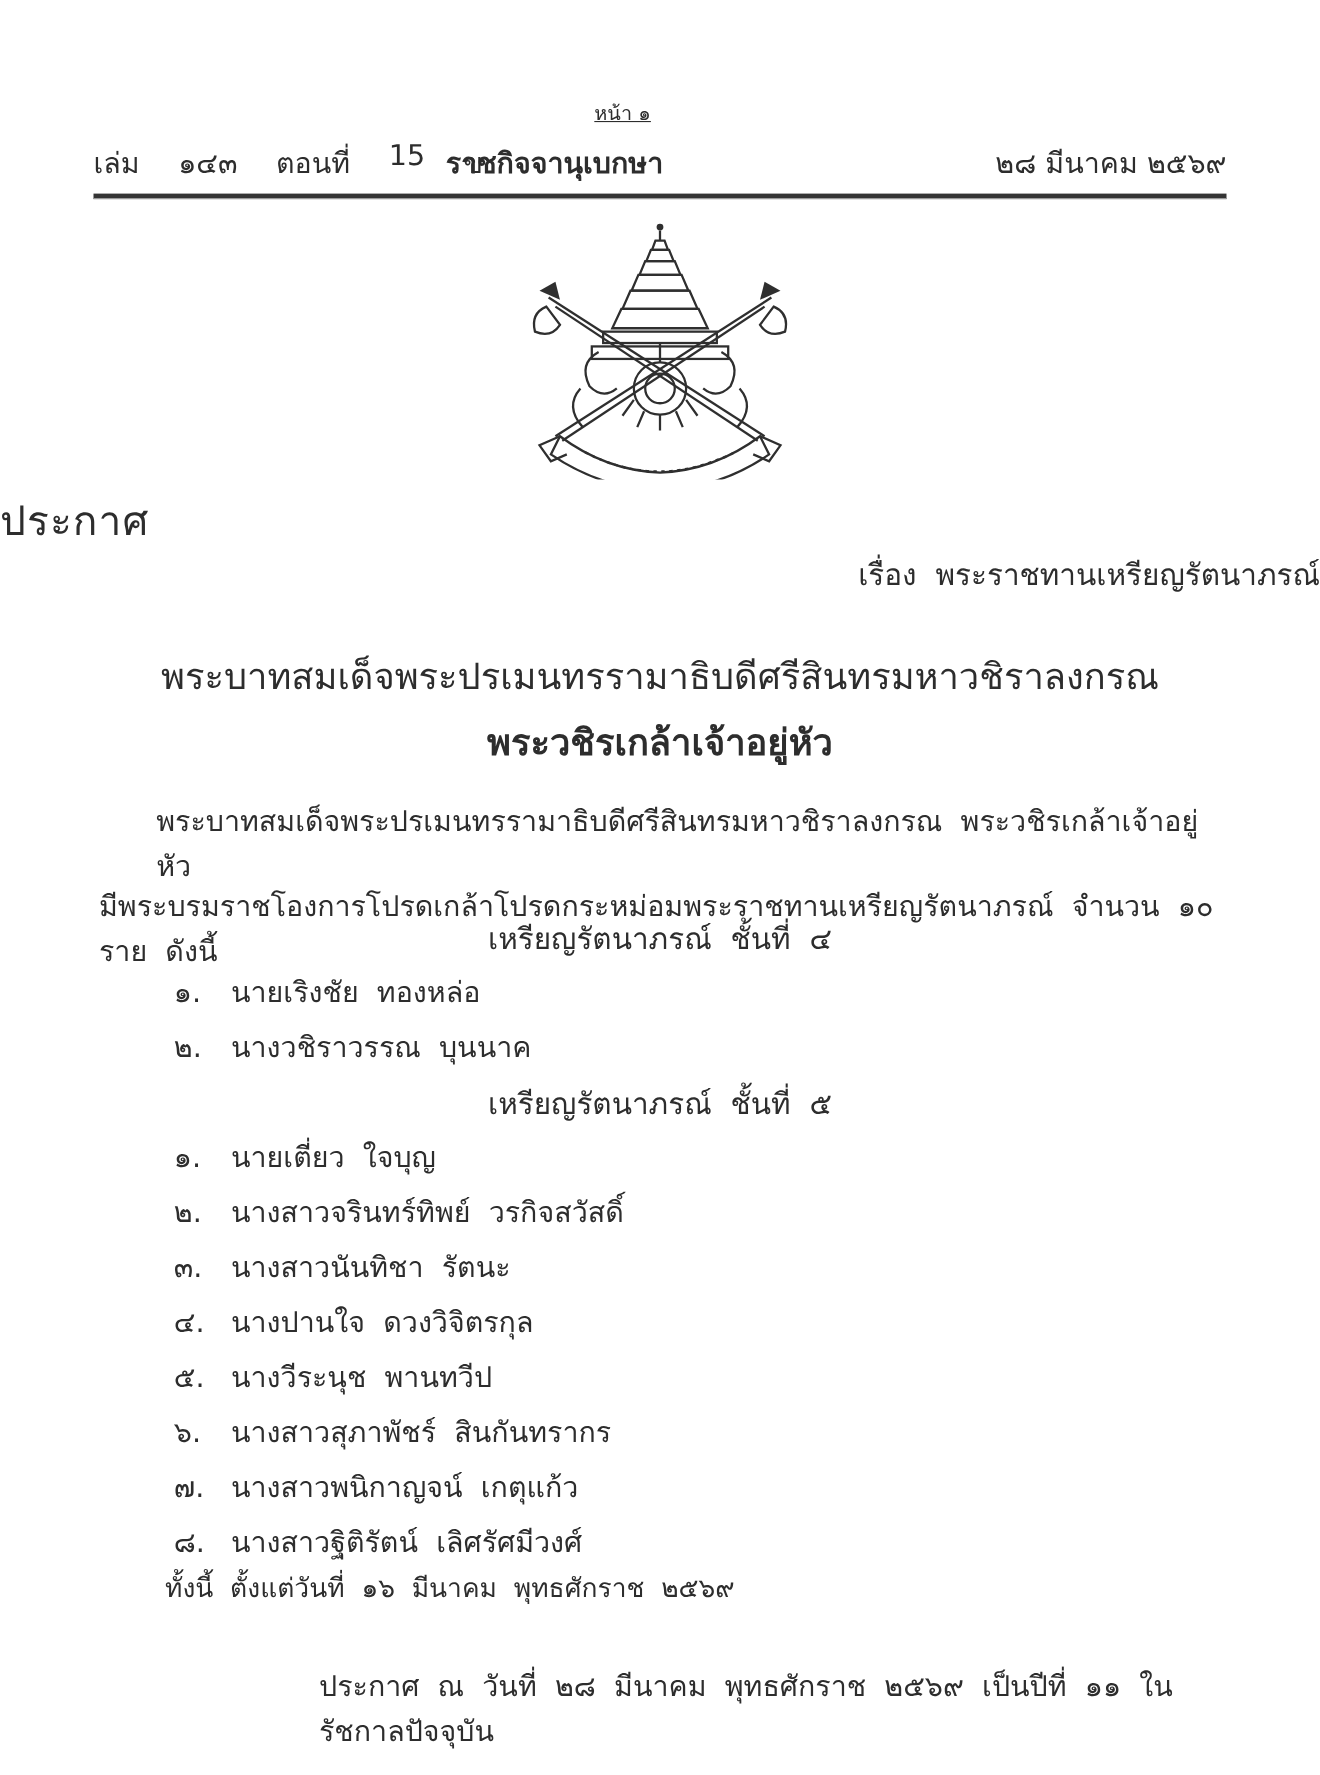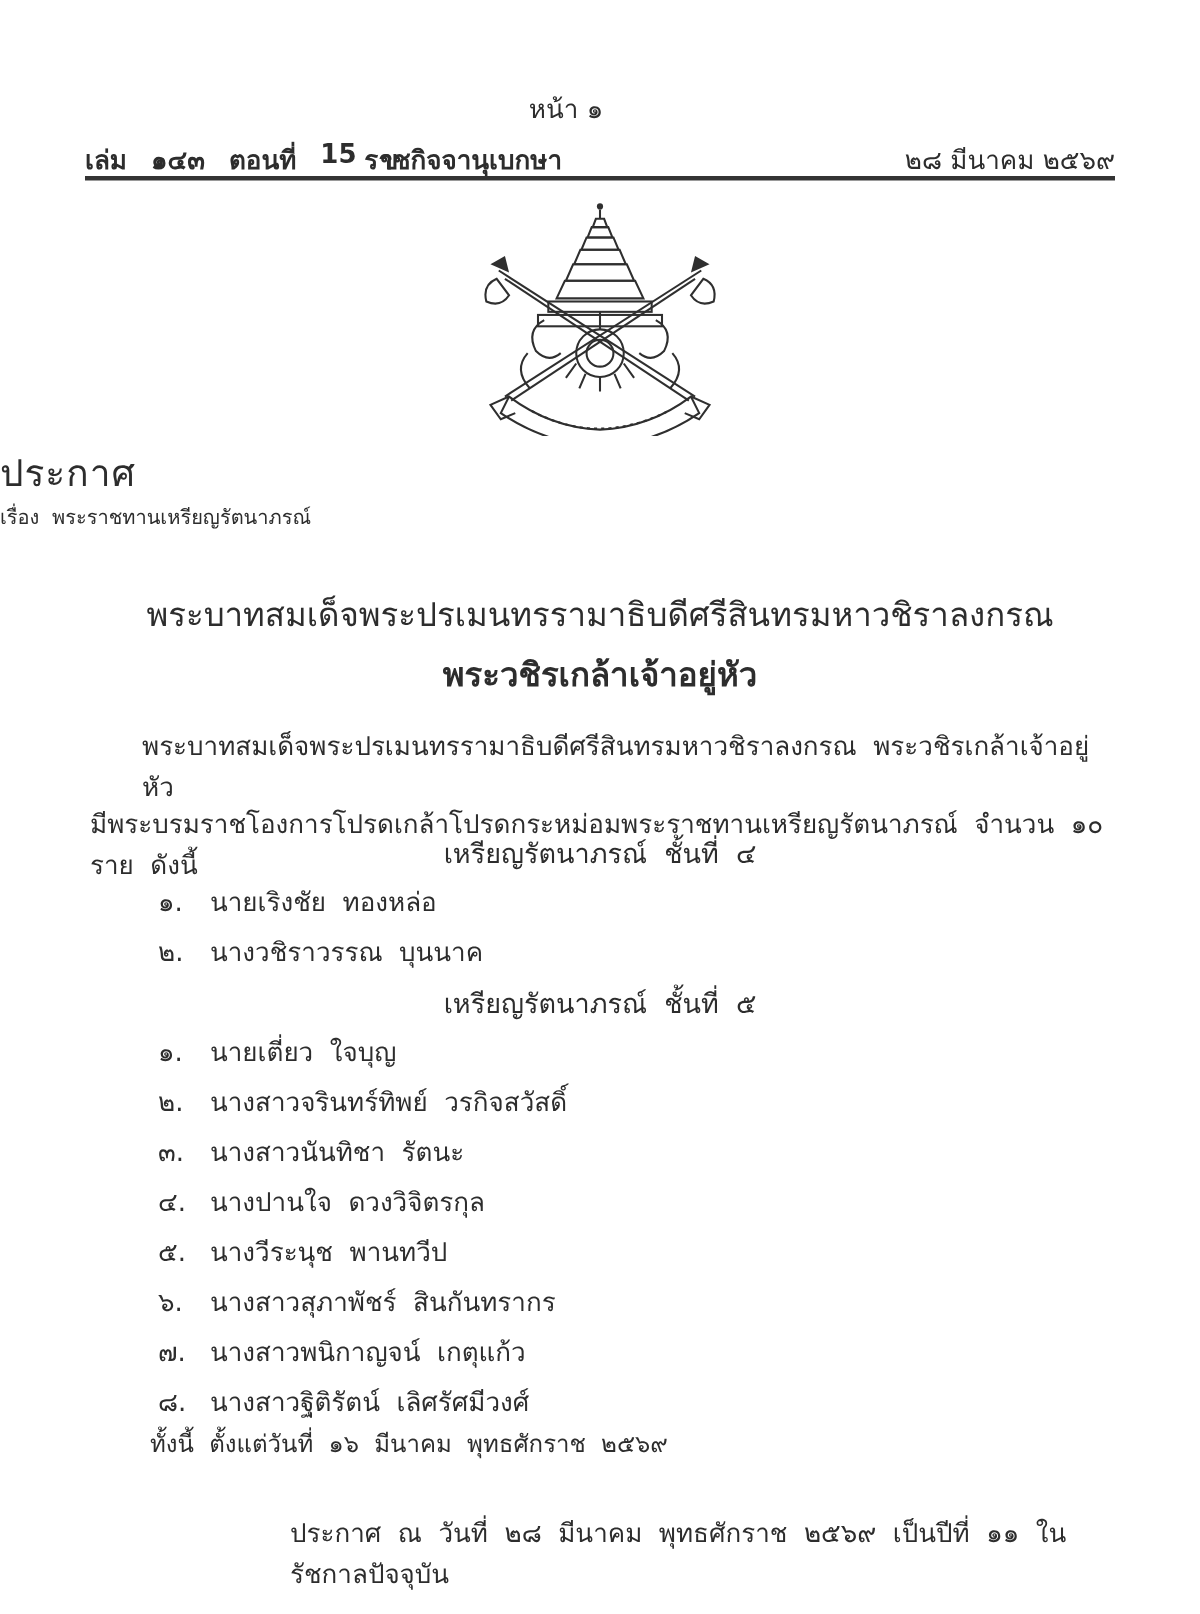--- a/index.html
+++ b/index.html
@@ -9,43 +9,43 @@
     margin:0 auto;
     background:#ffffff;
     color:#2d2d2d;
     font-family:"DejaVu Sans","Liberation Sans",sans-serif;
     overflow:hidden;
   }
   .t{white-space:pre-wrap;}
 
   
   .hdr{position:absolute;top:88px;left:85px;right:85px;}
-  .hdr-page{ text-align:center; font-size:26px; transform:translateX(-34px);}
+  .hdr-page{ text-align:center; font-size:18px; transform:translateX(-34px);text-decoration:underline;}
   .hdr-row{
     margin-top:10px;
     display:flex;align-items:baseline;font-size:26px;
   }
-  .hdr-left{display:flex;gap:24px;white-space:nowrap;font-weight:bold;}
+  .hdr-left{display:flex;gap:35px;white-space:nowrap;}
   .hdr-center{flex:1;text-align:left;transform:translateX(-34px);font-weight:bold;}
   .hdr-right{white-space:nowrap;}
   .rule{
     position:absolute;top:176px;left:85px;right:85px;height:4px;
     background:#343434;border-bottom:1px solid #9a9a9a;
   }
 
   
   .emblem{
     position:absolute;top:198px;left:50%;transform:translateX(-50%);
     width:310px;height:238px;display:flex;align-items:center;justify-content:center;
   }
   .emblem svg{width:100%;height:100%;}
 
   
   .h-prakat{position:absolute;top:443px;left:0;right:0;text-align:left;font-size:37px;letter-spacing:1px;}
-  .h-subject{position:absolute;top:501px;left:0;right:0;text-align:left;font-size:20px;}
+  .h-subject{position:absolute;top:501px;left:0;right:0;text-align:right;font-size:27px;}
   .h-title1{position:absolute;top:588px;left:0;right:0;text-align:center;font-size:33px;font-weight:normal;}
   .h-title2{position:absolute;top:648px;left:0;right:0;text-align:center;font-size:33px;font-weight:bold;}
 
   
   .body-l1{position:absolute;top:725px;left:142px;right:88px;font-size:26px;}
   .body-l2{position:absolute;top:803px;left:90px;right:88px;font-size:26px;}
 
   .sec-head{position:absolute;left:0;right:0;text-align:center;font-size:27px;}
   .sec1-head{top:832px;}
   .sec2-head{top:982px;}

